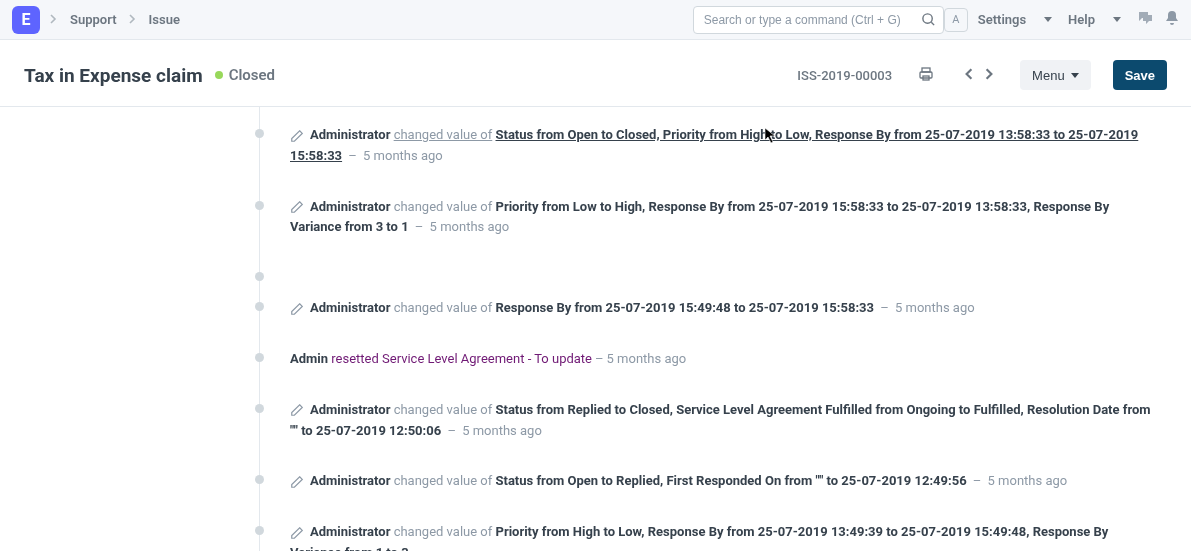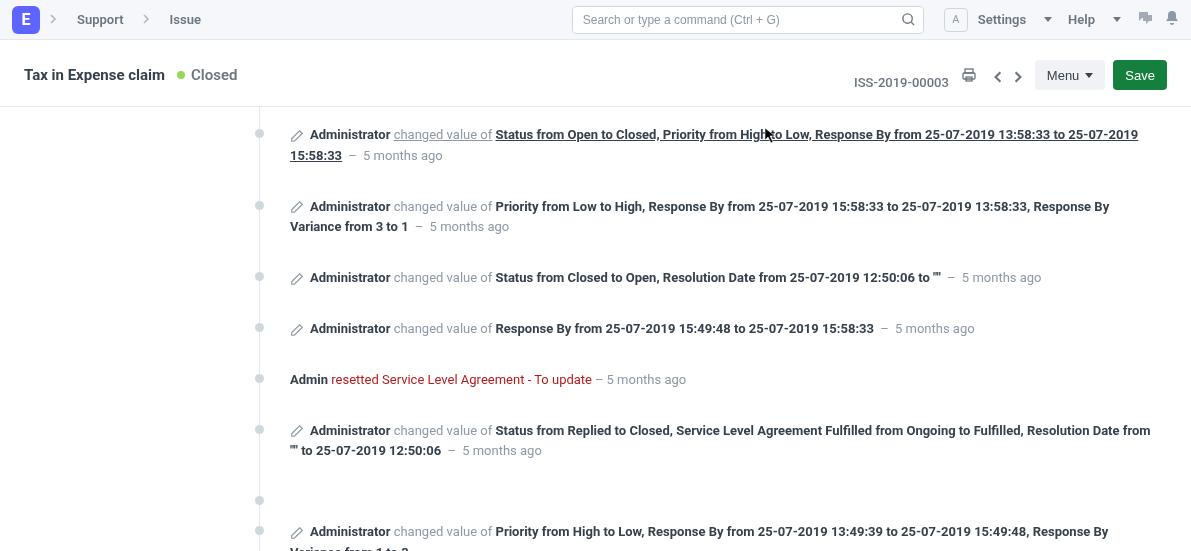--- a/index.html
+++ b/index.html
@@ -27,31 +27,30 @@
       font-weight: 700;
       display: flex;
       align-items: center;
       justify-content: center;
       font-size: 16px;
     }
     .breadcrumb {
       display: flex;
       align-items: center;
       margin-left: 10px;
-      gap: 19px;
+      gap: 12px;
       color: #6c7680;
       font-weight: 600;
     }
     .breadcrumb-sep { color: #b0b8bf; font-size: 12px; }
     .breadcrumb-item { cursor: pointer; }
     .topbar-spacer { flex: 1; }
     .search-wrap {
       position: relative;
-      width: 352px;
-      margin-right: 20px;
+      width: 251px;
     }
     .search-input {
       width: 100%;
       height: 28px;
       border: 1px solid #d1d8dd;
       border-radius: 4px;
       padding: 0 30px 0 10px;
       font-size: 12px;
       color: #6c7680;
       background: #fff;
@@ -82,21 +81,21 @@
       cursor: pointer;
     }
     .top-icon { color: #8d99a6; margin-right: 12px; cursor: pointer; }
     .page-header {
       display: flex;
       align-items: center;
       padding: 20px 24px 16px;
       border-bottom: 1px solid #e3e8ed;
     }
     .page-title {
-      font-size: 15px;
+      font-size: 19px;
       font-weight: 700;
       color: #36414c;
       text-align: center;
     }
     .status-pill {
       display: flex;
       align-items: center;
       margin-left: 12px;
       color: #6c7680;
       font-size: 15px;
@@ -104,22 +103,22 @@
     }
     .status-dot {
       width: 8px; height: 8px;
       border-radius: 50%;
       background: #98d85b;
       margin-right: 6px;
     }
     .page-header-right {
       margin-left: auto;
       display: flex;
-      align-items: flex-end;
-      gap: 8px;
+      align-items: center;
+      gap: 22px;
     }
     .doc-id { color: #6c7680; font-weight: 500; }
     .hdr-icon-btn {
       color: #6c7680;
       cursor: pointer;
       padding: 4px;
     }
     .nav-arrows { display: flex; gap: 2px; }
     .btn {
       border-radius: 4px;
@@ -127,21 +126,21 @@
       padding: 8px 12px;
       display: flex;
       align-items: center;
       gap: 4px;
       font-size: 13px;
       font-weight: 500;
       cursor: pointer;
       border: none;
     }
     .btn-default { background: #f0f2f5; color: #36414c; }
-    .btn-primary { background: #15803d; color: #fff; font-weight: 400; }
+    .btn-primary { background: #0c4a6e; color: #fff; font-weight: 700; }
     .timeline-container {
       display: flex;
       padding-left: 0;
     }
     .timeline-left {
       width: 260px;
       min-height: 440px;
       border-right: 1px solid #e3e8ed;
     }
     .timeline-list {
@@ -168,21 +167,21 @@
     }
     .entry-body .icon-edit {
       display: inline-flex;
       vertical-align: middle;
       margin-right: 6px;
       color: #8d99a6;
     }
     .author { font-weight: 700; color: #36414c; }
     .author-plain { font-weight: 700; color: #36414c; }
     .middle { color: #8d99a6; }
-    .plain-middle { color: #b91c1c; }
+    .plain-middle { color: #701a75; }
     .desc { font-weight: 700; color: #36414c; }
     .desc-link { font-weight: 700; color: #36414c; text-decoration: underline; cursor: pointer; }
     .middle-link { color: #8d99a6; text-decoration: underline; cursor: pointer; }
     .ago { color: #8d99a6; margin-top: 45px; }
     .sep-dash { color: #8d99a6; margin: 0 3px; }
     .caret-down {
       display:inline-block;
       width:0; height:0;
       border-left:4px solid transparent;
       border-right:4px solid transparent;
@@ -296,25 +295,20 @@
       <div class="timeline-entry">
         <span class="timeline-bullet"></span>
         <div class="entry-body"><span class="icon-edit">
             <svg width="14" height="14" viewBox="0 0 16 16">
               <path d="M11 2l3 3-9 9H2v-3l9-9z" fill="none" stroke="currentColor" stroke-width="1.4"></path>
             </svg>
           </span><span class="author">Administrator</span> <span class="middle">changed value of</span> <span class="desc">Priority from Low to High, Response By from 25-07-2019 15:58:33 to 25-07-2019 13:58:33, Response By Variance from 3 to 1</span><span class="sep-dash"> – </span><span class="ago">5 months ago</span></div>
       </div>
       <div class="timeline-entry">
         <span class="timeline-bullet"></span>
-        <div class="entry-body"><span class="icon-edit">
-            <svg width="14" height="14" viewBox="0 0 16 16">
-              <path d="M11 2l3 3-9 9H2v-3l9-9z" fill="none" stroke="currentColor" stroke-width="1.4"></path>
-            </svg>
-          </span><span class="author">Administrator</span> <span class="middle">changed value of</span> <span class="desc">Status from Closed to Open, Resolution Date from 25-07-2019 12:50:06 to ""</span><span class="sep-dash"> – </span><span class="ago">5 months ago</span></div>
       </div>
       <div class="timeline-entry">
         <span class="timeline-bullet"></span>
         <div class="entry-body"><span class="icon-edit">
             <svg width="14" height="14" viewBox="0 0 16 16">
               <path d="M11 2l3 3-9 9H2v-3l9-9z" fill="none" stroke="currentColor" stroke-width="1.4"></path>
             </svg>
           </span><span class="author">Administrator</span> <span class="middle">changed value of</span> <span class="desc">Response By from 25-07-2019 15:49:48 to 25-07-2019 15:58:33</span><span class="sep-dash"> – </span><span class="ago">5 months ago</span></div>
       </div>
       <div class="timeline-entry">
@@ -324,20 +318,25 @@
       <div class="timeline-entry">
         <span class="timeline-bullet"></span>
         <div class="entry-body"><span class="icon-edit">
             <svg width="14" height="14" viewBox="0 0 16 16">
               <path d="M11 2l3 3-9 9H2v-3l9-9z" fill="none" stroke="currentColor" stroke-width="1.4"></path>
             </svg>
           </span><span class="author">Administrator</span> <span class="middle">changed value of</span> <span class="desc">Status from Replied to Closed, Service Level Agreement Fulfilled from Ongoing to Fulfilled, Resolution Date from "" to 25-07-2019 12:50:06</span><span class="sep-dash"> – </span><span class="ago">5 months ago</span></div>
       </div>
       <div class="timeline-entry">
         <span class="timeline-bullet"></span>
+        <div class="entry-body"><span class="icon-edit">
+            <svg width="14" height="14" viewBox="0 0 16 16">
+              <path d="M11 2l3 3-9 9H2v-3l9-9z" fill="none" stroke="currentColor" stroke-width="1.4"></path>
+            </svg>
+          </span><span class="author">Administrator</span> <span class="middle">changed value of</span> <span class="desc">Status from Open to Replied, First Responded On from "" to 25-07-2019 12:49:56</span><span class="sep-dash"> – </span><span class="ago">5 months ago</span></div>
       </div>
       <div class="timeline-entry">
         <span class="timeline-bullet"></span>
         <div class="entry-body"><span class="icon-edit">
             <svg width="14" height="14" viewBox="0 0 16 16">
               <path d="M11 2l3 3-9 9H2v-3l9-9z" fill="none" stroke="currentColor" stroke-width="1.4"></path>
             </svg>
           </span><span class="author">Administrator</span> <span class="middle">changed value of</span> <span class="desc">Priority from High to Low, Response By from 25-07-2019 13:49:39 to 25-07-2019 15:49:48, Response By Variance from 1 to 3</span></div>
       </div>
     </div>

